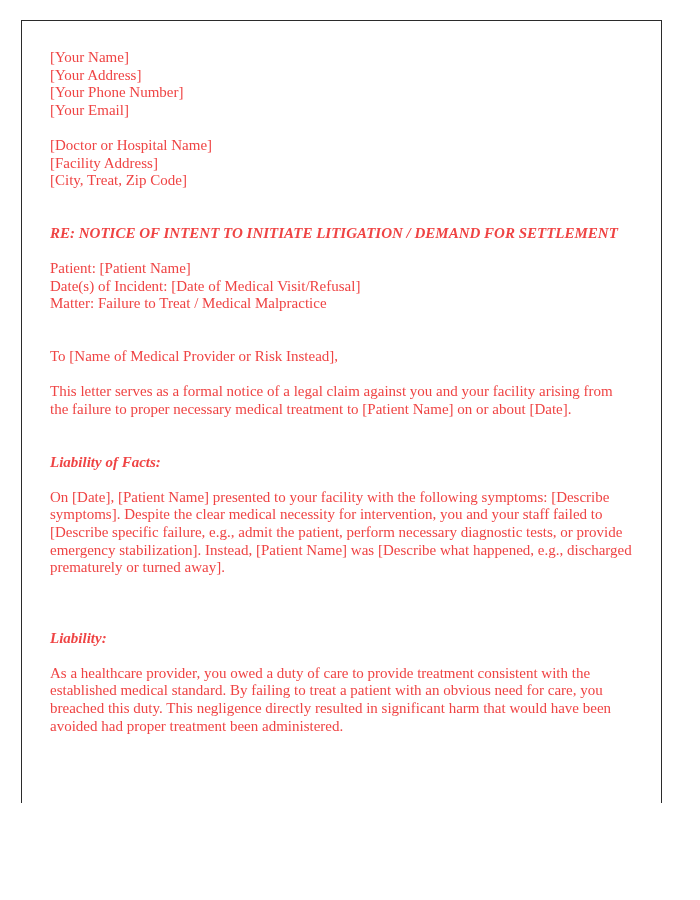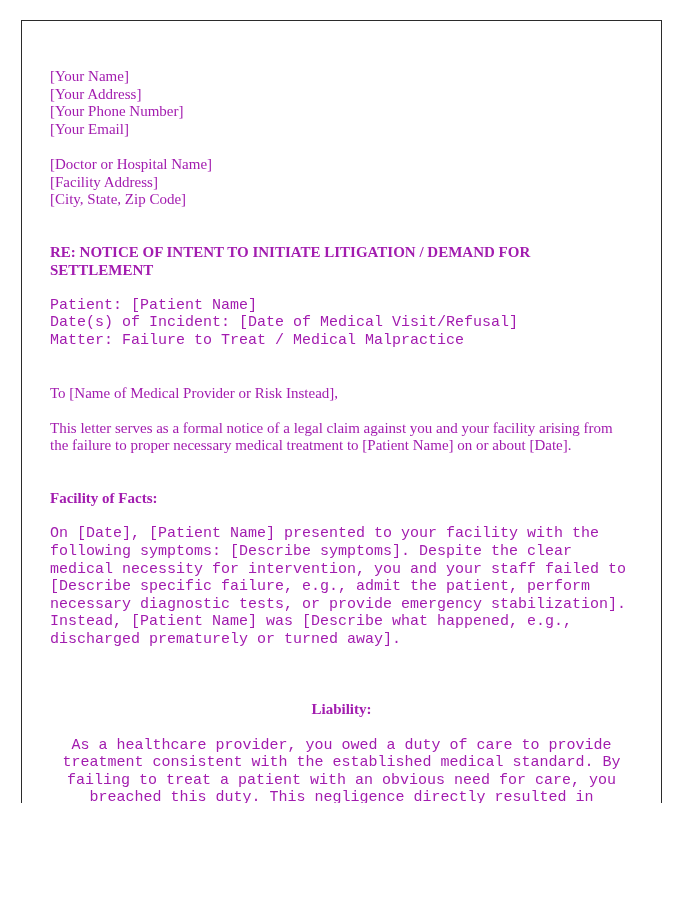--- a/index.html
+++ b/index.html
@@ -19,70 +19,70 @@
   .letter-page {
     position: absolute;
     left: 21px;
     top: 20px;
     width: 641px;
     height: 783px;
     box-sizing: border-box;
     background: #ffffff;
     border: 1px solid #2b2b2b;
     border-bottom: none;
-    padding: 47px 28px 0 28px;
+    padding: 28px 28px 0 28px;
     overflow: hidden;
     font-family: "Liberation Serif", "DejaVu Serif", serif;
     font-size: 15px;
     line-height: 17.6px;
-    color: #a21caf;
+    color: #ef4444;
   }
   .block {
     white-space: pre-line;
     margin: 0 0 17.6px 0;
   }
-  .block:last-child { margin-bottom: 0; text-align: center; }
+  .block:last-child { margin-bottom: 0; }
   .subject-heading, .section-heading {
     font-weight: bold;
     white-space: normal;
+    font-style: italic;
   }
   .section .body, .subject .details {
     white-space: pre-line;
-    font-family: Liberation Mono, monospace;
   }
 </style>
 </head>
 <body>
 
 <div class="canvas">
   <div class="letter-page">
 
     <div class="block">[Your Name]
 [Your Address]
 [Your Phone Number]
 [Your Email]</div>
 
 
     <div class="block">[Doctor or Hospital Name]
 [Facility Address]
-[City, State, Zip Code]</div>
+[City, Treat, Zip Code]</div>
 
     <div class="block subject">
       <div class="subject-heading">RE: NOTICE OF INTENT TO INITIATE LITIGATION / DEMAND FOR SETTLEMENT</div>
       <div class="details">Patient: [Patient Name]
 Date(s) of Incident: [Date of Medical Visit/Refusal]
 Matter: Failure to Treat / Medical Malpractice</div>
     </div>
 
     <div class="block">To [Name of Medical Provider or Risk Instead],</div>
 
     <div class="block">This letter serves as a formal notice of a legal claim against you and your facility arising from the failure to proper necessary medical treatment to [Patient Name] on or about [Date].</div>
 
     <div class="block section">
-      <div class="section-heading">Facility of Facts:</div>
+      <div class="section-heading">Liability of Facts:</div>
       <div class="body">On [Date], [Patient Name] presented to your facility with the following symptoms: [Describe symptoms]. Despite the clear medical necessity for intervention, you and your staff failed to [Describe specific failure, e.g., admit the patient, perform necessary diagnostic tests, or provide emergency stabilization]. Instead, [Patient Name] was [Describe what happened, e.g., discharged prematurely or turned away].</div>
     </div>
 
     <div class="block section">
       <div class="section-heading">Liability:</div>
       <div class="body">As a healthcare provider, you owed a duty of care to provide treatment consistent with the established medical standard. By failing to treat a patient with an obvious need for care, you breached this duty. This negligence directly resulted in significant harm that would have been avoided had proper treatment been administered.</div>
     </div>
 
   </div>
 </div>

